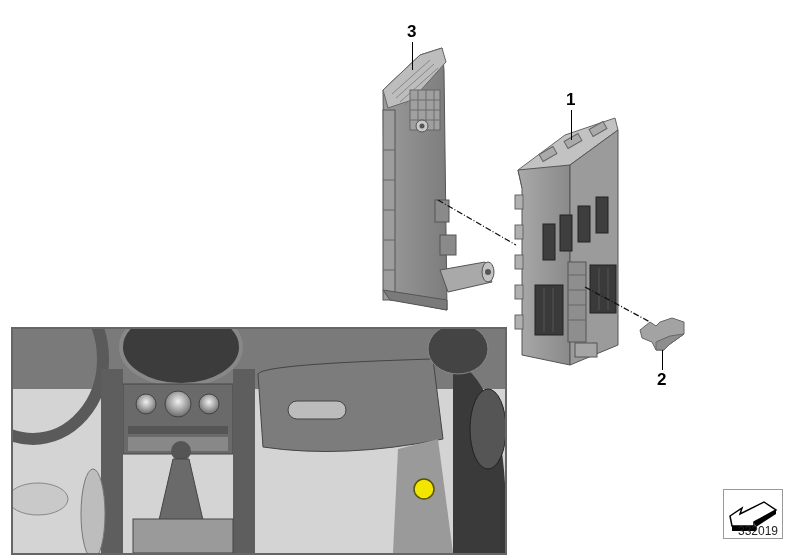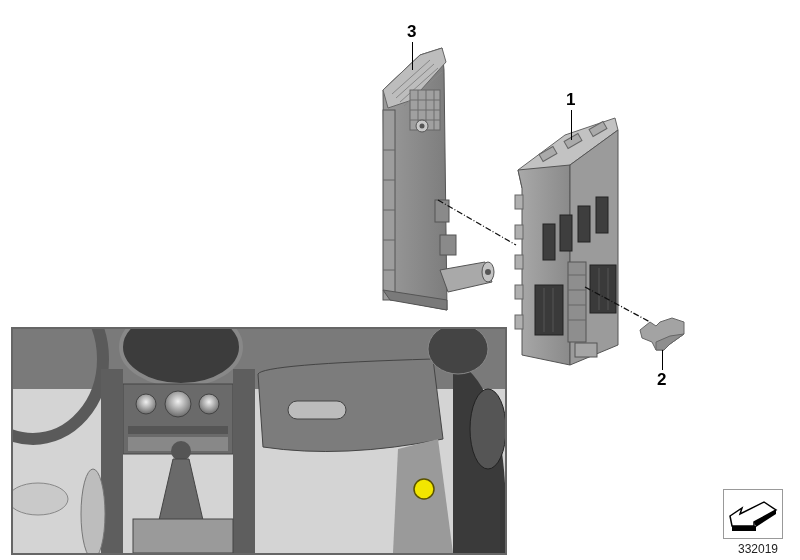--- a/index.html
+++ b/index.html
@@ -1,21 +1,21 @@
 <!DOCTYPE html>
 <html><head>
 <meta charset="utf-8">
 <style>
   html, body { margin: 0; padding: 0; background: #ffffff; }
   body { width: 800px; height: 560px; position: relative; overflow: hidden; font-family: "Liberation Sans", sans-serif; }
   .callout { position: absolute; font-weight: bold; font-size: 17px; color: #000; font-family: "Liberation Sans", sans-serif; }
   .leader { position: absolute; width: 1px; background: #000; }
   svg { position: absolute; left: 0; top: 0; }
   .inset { position: absolute; left: 11px; top: 327px; width: 492px; height: 224px; border: 2px solid #666; overflow: hidden; background: #d8d8d8; }
-  .diagram-id { position: absolute; left: 738px; top: 542px; font-size: 12px; color: #222; font-family: "Liberation Sans", sans-serif; }
+  .diagram-id { position: absolute; left: 738px; top: 524px; font-size: 12px; color: #222; font-family: "Liberation Sans", sans-serif; }
   .nav-icon-box { position: absolute; left: 723px; top: 489px; width: 58px; height: 48px; border: 1px solid #999; background: #fff; }
 </style>
 </head>
 <body>
 
 <svg width="800" height="560" viewBox="0 0 800 560">
   <defs>
     <linearGradient id="gModule" x1="0" y1="0" x2="1" y2="0">
       <stop offset="0" stop-color="#a9a9a9"></stop>
       <stop offset="1" stop-color="#8a8a8a"></stop>

